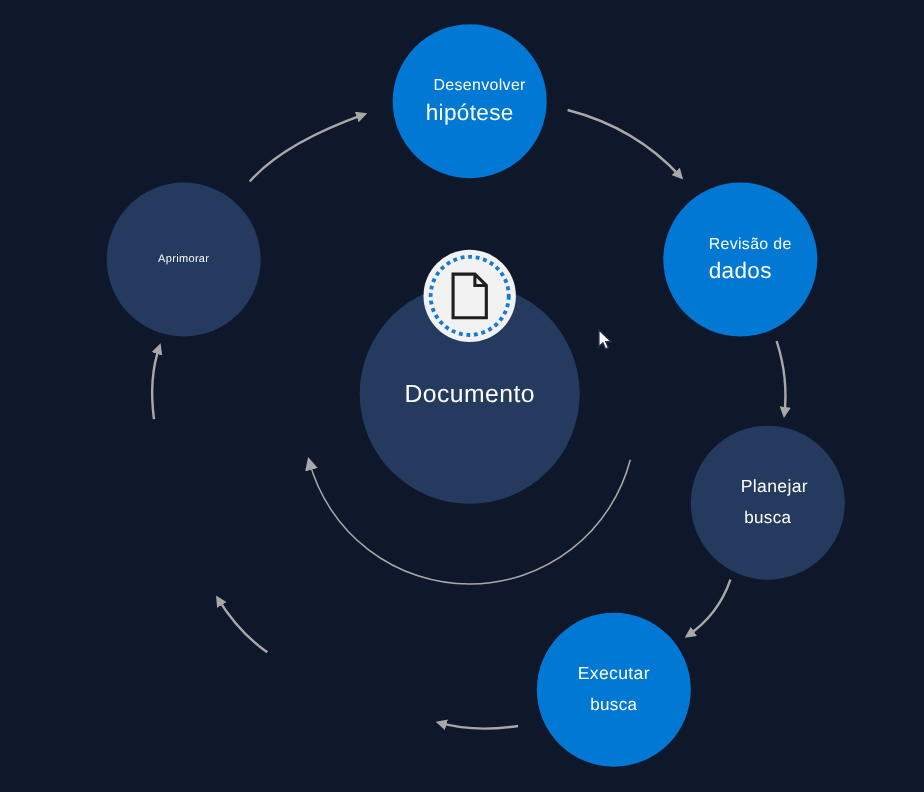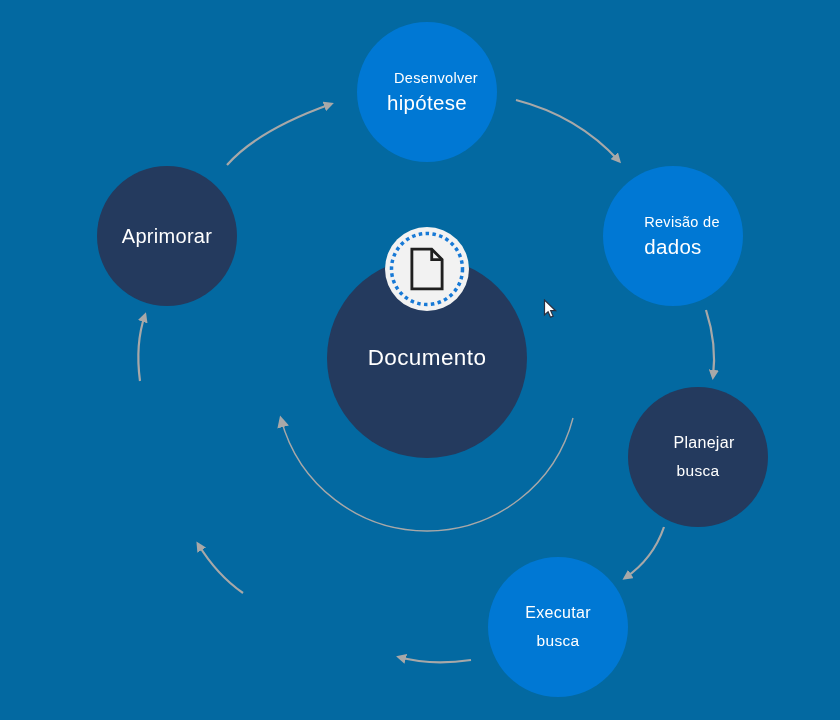--- a/index.html
+++ b/index.html
@@ -8,21 +8,21 @@
     width: 840px;
     height: 720px;
     background: #ffffff;
     overflow: hidden;
     font-family: "Liberation Sans", sans-serif;
   }
   .stage {
     position: relative;
     width: 840px;
     height: 720px;
-    background: #0369a1;
+    background: #0f172a;
   }
   .arrows {
     position: absolute;
     left: 0; top: 0;
     width: 840px; height: 720px;
   }
   .node {
     position: absolute;
     width: 140px;
     height: 140px;
@@ -34,21 +34,21 @@
     color: #ffffff;
     text-align: center;
     letter-spacing: 0.3px;
   }
   .node.blue { background: #0078d4; }
   .node.navy { background: #243a5e; }
   .t-sm { font-size: 14.5px; line-height: 1; transform: translateX(9px); }
   .t-lg { font-size: 20.5px; line-height: 1; margin-top: 8px; }
   .t-md1 { font-size: 16px; line-height: 1; transform: translateX(6px); }
   .t-md2 { font-size: 15.5px; line-height: 1; margin-top: 12px; }
-  .t-one { font-size: 20px; line-height: 1; }
+  .t-one { font-size: 10px; line-height: 1; }
   .center-node {
     position: absolute;
     left: 327px; top: 258px;
     width: 200px; height: 200px;
     border-radius: 50%;
     background: #243a5e;
     display: flex;
     align-items: center;
     justify-content: center;
     color: #ffffff;

